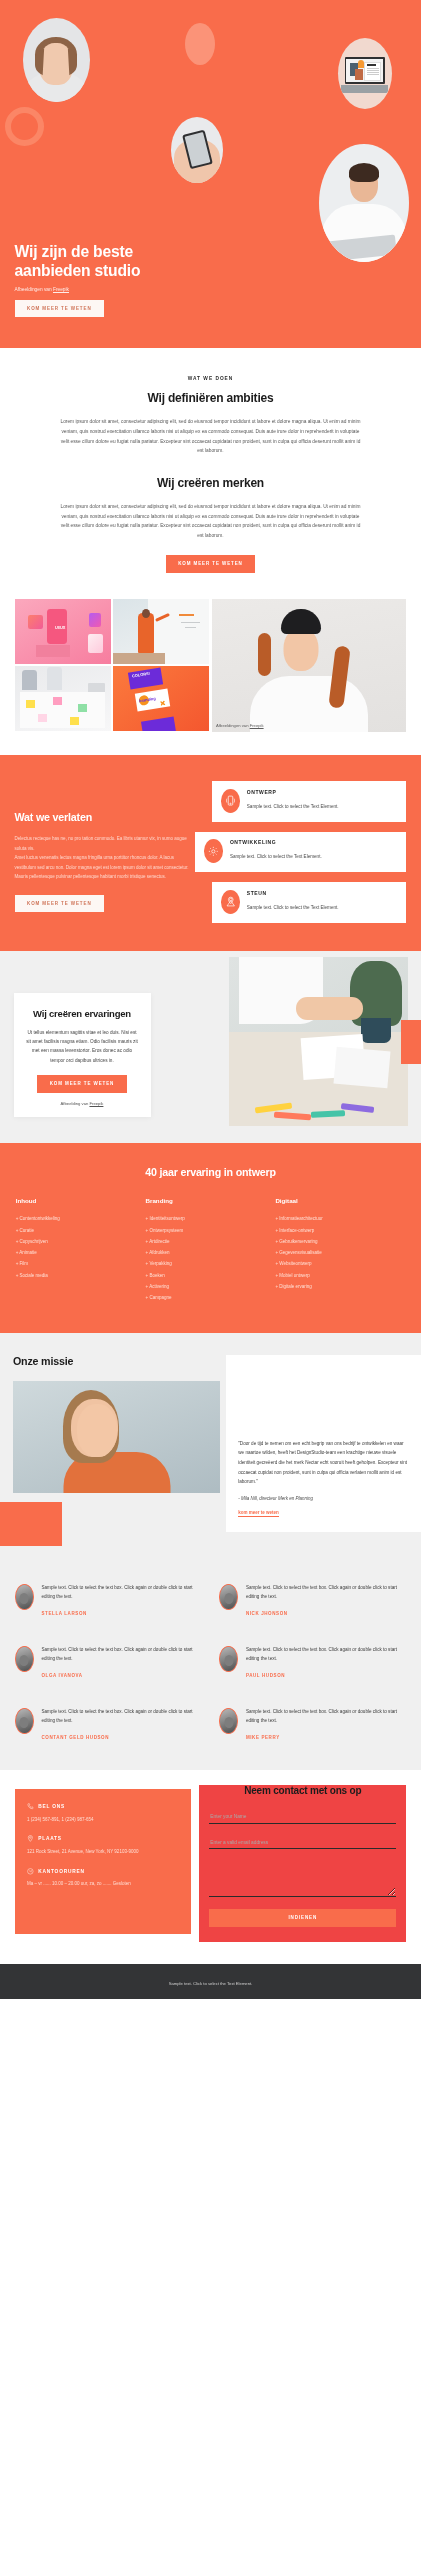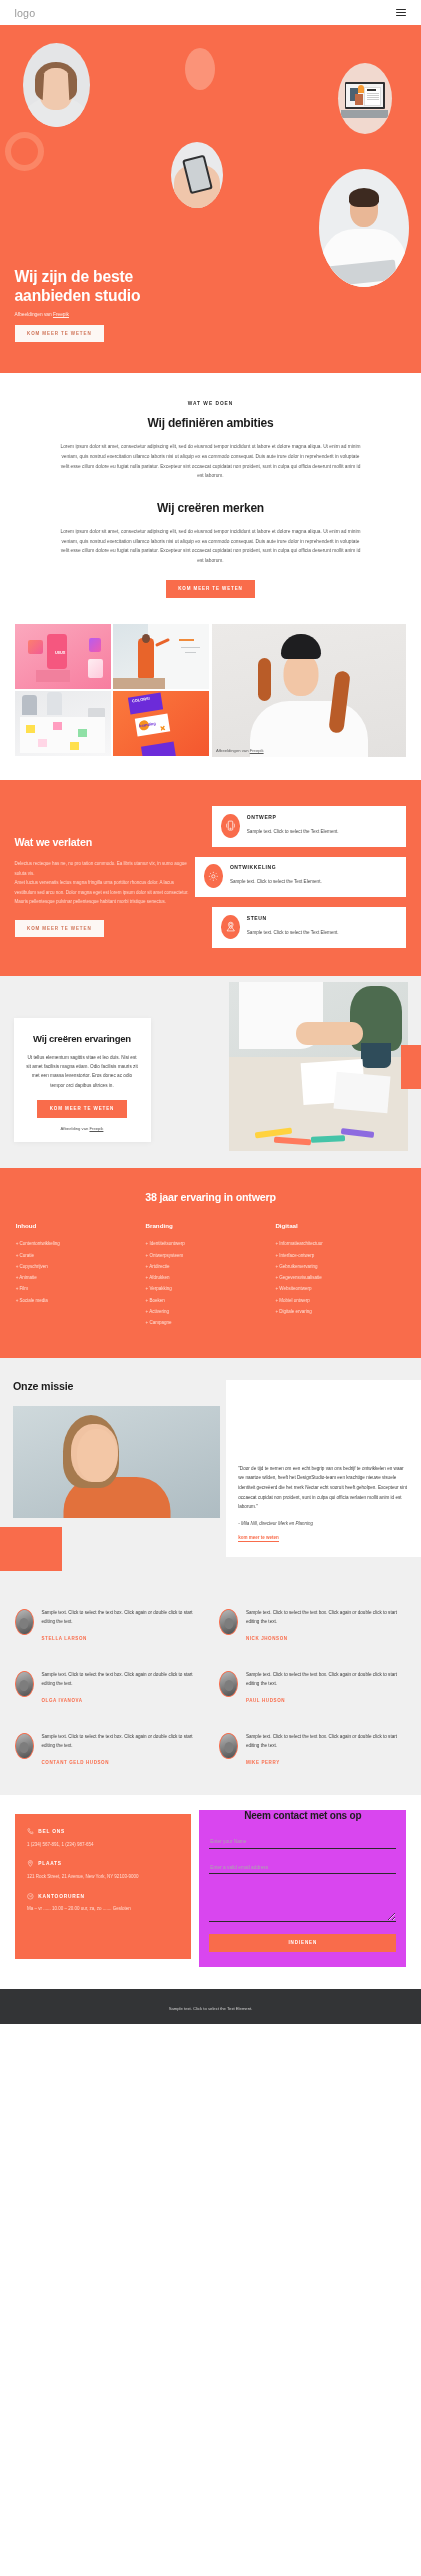--- a/index.html
+++ b/index.html
@@ -327,49 +327,41 @@
   .testi-name { font-size: 4.5px; font-weight: 700; letter-spacing: 0.6px; color: #f96c4b; margin-top: 9px; }
 
   
   .contact { background: #ffffff; padding: 19px 14.6px 22.5px; display: flex; gap: 7.9px; align-items: flex-start; }
   .contact-left { width: 46%; background: #f96c4b; padding: 14.6px 12.4px 34px; }
   .ct-row { margin-bottom: 11.2px; }
   .ct-head { display: flex; align-items: center; gap: 4.5px; }
   .ct-head svg { stroke: #ffd9cf; fill: none; stroke-width: 1.3; }
   .ct-title { font-size: 4.8px; font-weight: 700; letter-spacing: 0.8px; color: #fff; }
   .ct-val { font-size: 4.5px; color: #ffddd3; line-height: 1.9; margin-top: 5.6px; }
-  .contact-right { width: 54%; background: #d946ef; padding: 0 10px 14.6px; margin-top: -3.4px; }
+  .contact-right { width: 54%; background: #ef4444; padding: 0 10px 14.6px; margin-top: -3.4px; }
   .contact-h { font-size: 10px; font-weight: 700; text-align: center; color: #1c1c1c; line-height: 1.25; letter-spacing: -0.2px; }
   .field { margin-top: 12.4px; }
   .field input, .field textarea {
     width: 100%; border: none; border-bottom: 0.8px solid #2b2b2b;
     font-family: "Liberation Sans", sans-serif; font-size: 4.8px;
     color: #2b2b2b; padding: 3.4px 1.1px; background: transparent; outline: none;
   }
   .field textarea { resize: vertical; height: 35px; }
   .field input::placeholder, .field textarea::placeholder { color: #a9a9a9; }
   .submit { width: 100%; margin-top: 10px; padding: 6.7px 0; font-size: 4.5px; letter-spacing: 0.9px; }
 
   
   .footer { background: #333436; padding: 12.4px 0; text-align: center; }
   .footer span { font-size: 4.2px; color: #cfcfcf; }
 </style>
 </head>
 <body>
 
 <div class="page">
 
-  <div class="site-header">
-    <div class="logo">logo</div>
-    <div class="burger">
-        <i></i>
-        <i></i>
-        <i></i>
-      </div>
-  </div>
 
   <div class="hero">
     <div class="blob blob-girl">
       <div class="body"></div>
         <div class="hair"></div>
         <div class="face"></div>
         <div class="hair2"></div>
     </div>
     <div class="blob blob-peach"></div>
     <div class="blob blob-ring"></div>
@@ -538,21 +530,21 @@
     <div class="exp-accent"></div>
     <div class="exp-card">
       <div class="exp-h">Wij creëren ervaringen</div>
       <div class="exp-p">Ut tellus elementum sagittis vitae et leo duis. Nisi est sit amet facilisis magna etiam. Odio facilisis mauris zit met een massa levenstortor. Eros donec ac odio tempor orci dapibus ultrices in.</div>
       <div class="exp-btnwrap"><span class="btn btn-orange">KOM MEER TE WETEN</span></div>
       <div class="exp-credit"><span>Afbeelding van </span><u>Freepik</u></div>
     </div>
   </div>
 
   <div class="years">
-    <div class="years-title">38 jaar ervaring in ontwerp</div>
+    <div class="years-title">40 jaar ervaring in ontwerp</div>
     <div class="years-cols">
       <div class="years-col">
         <h4>Inhoud</h4>
         <ul>
           <li>Contentontwikkeling</li>
           <li>Curatie</li>
           <li>Copyschrijven</li>
           <li>Animatie</li>
           <li>Film</li>
           <li>Sociale media</li>

